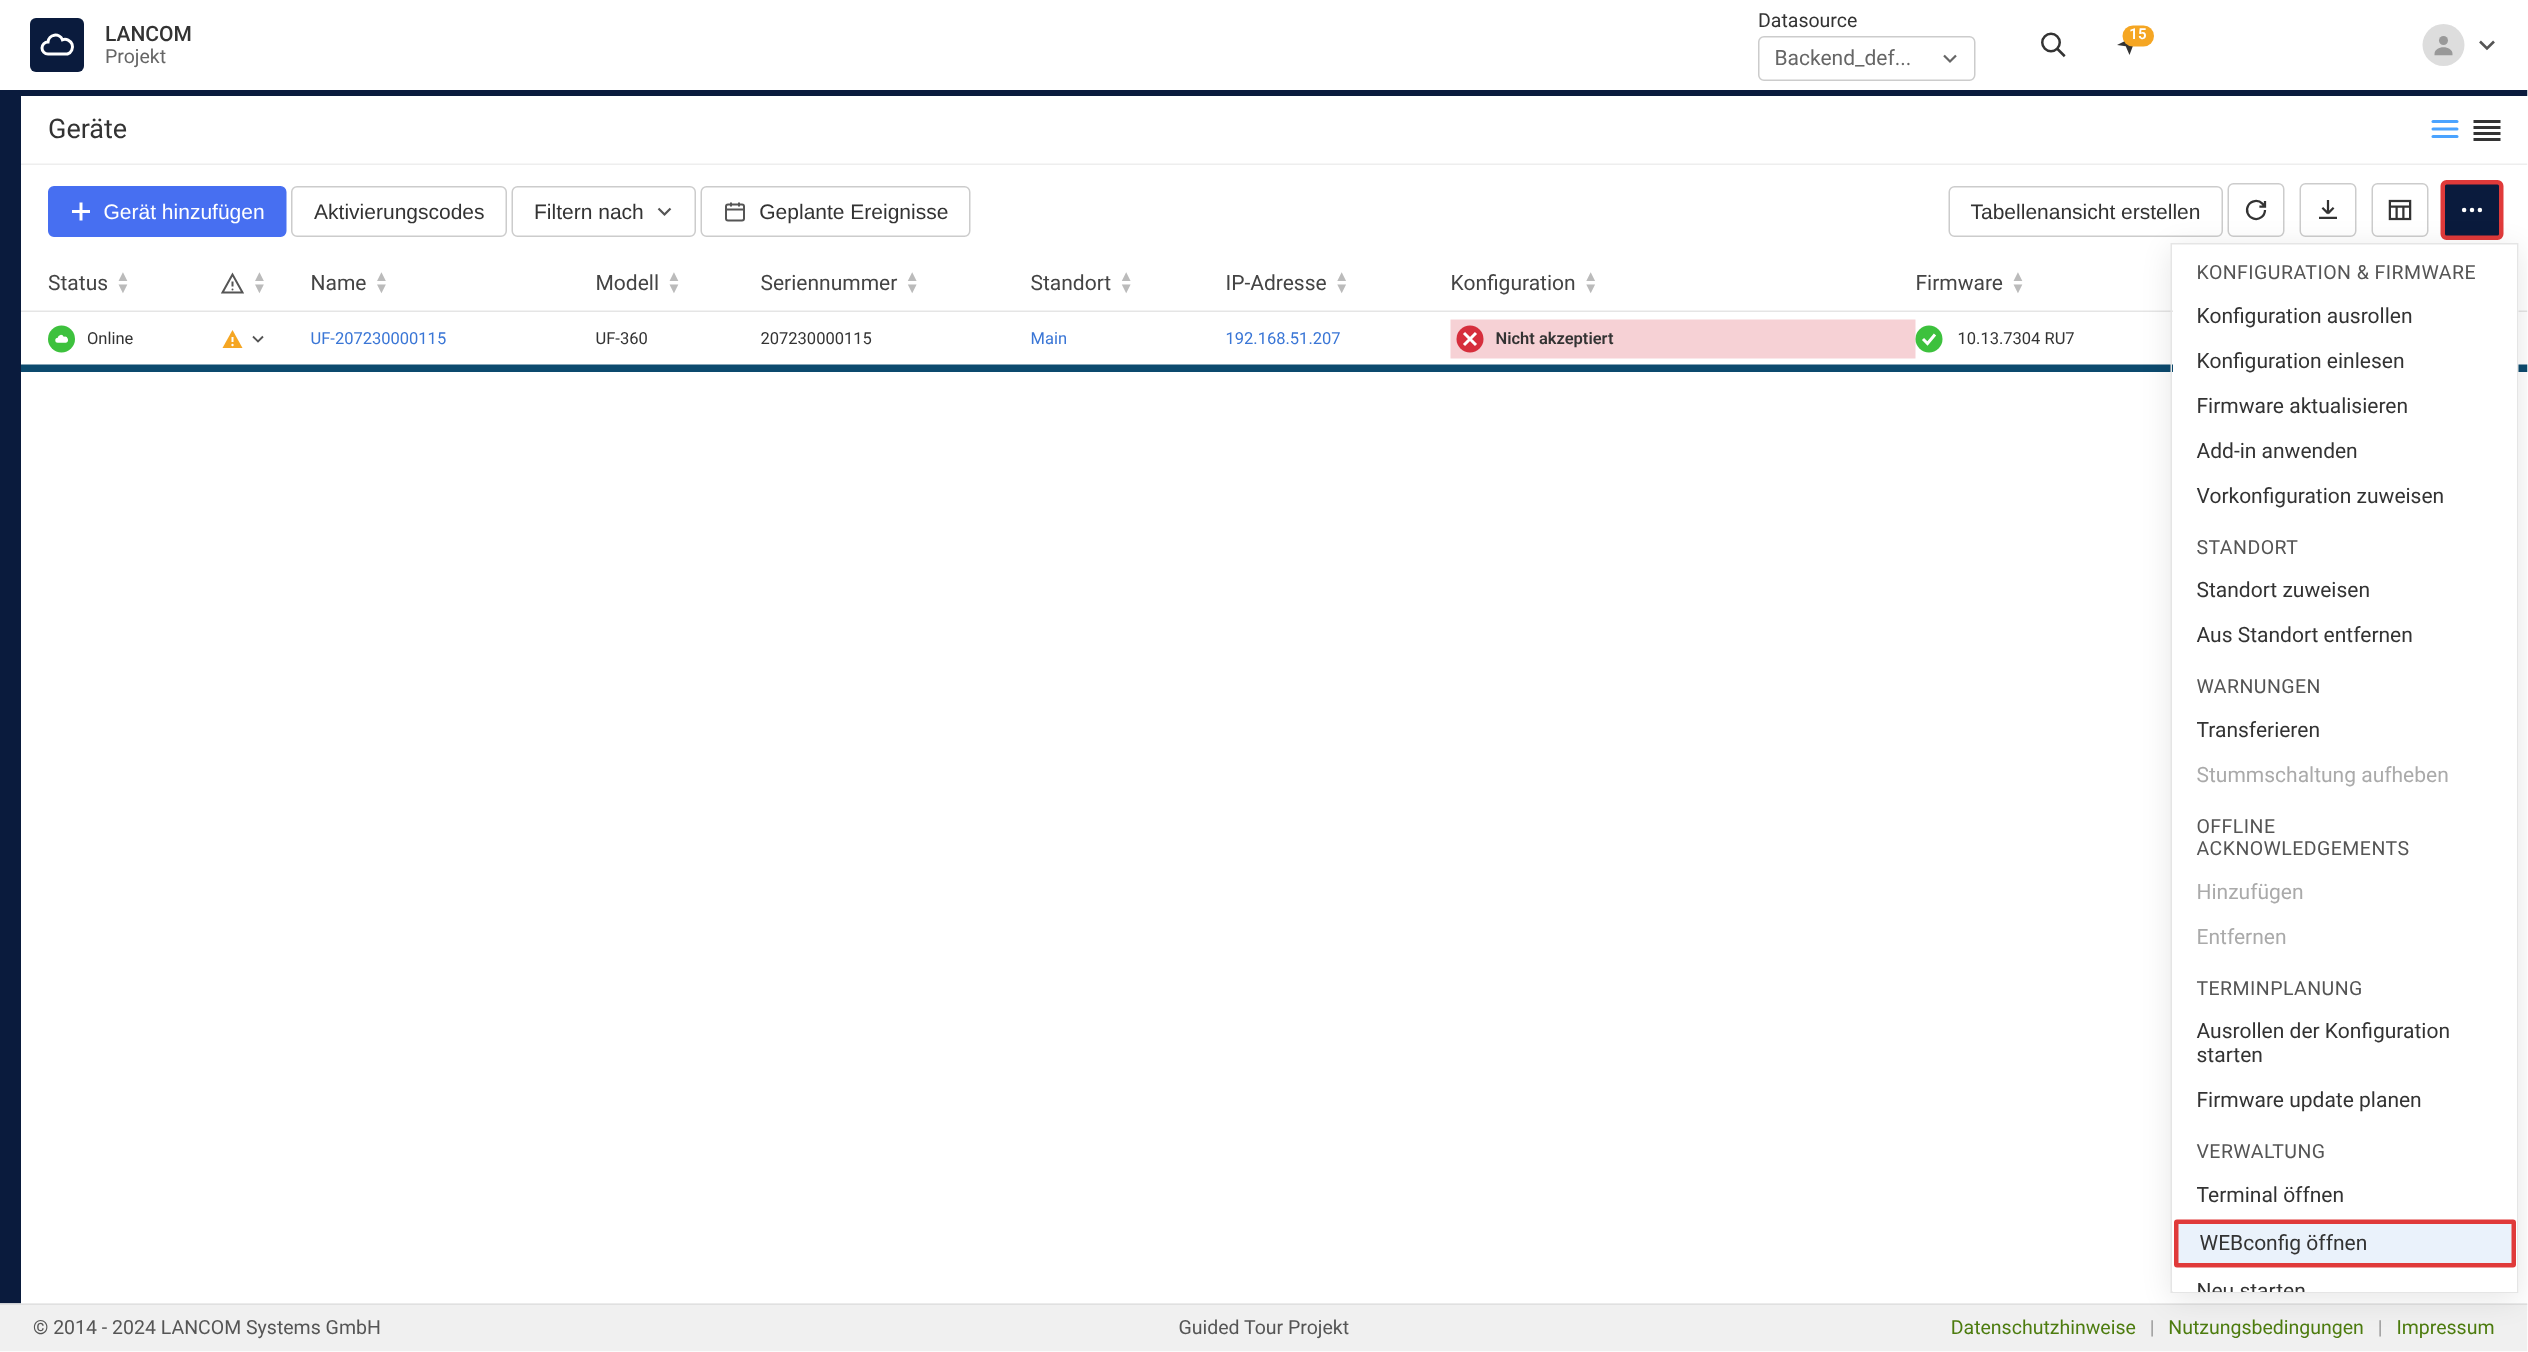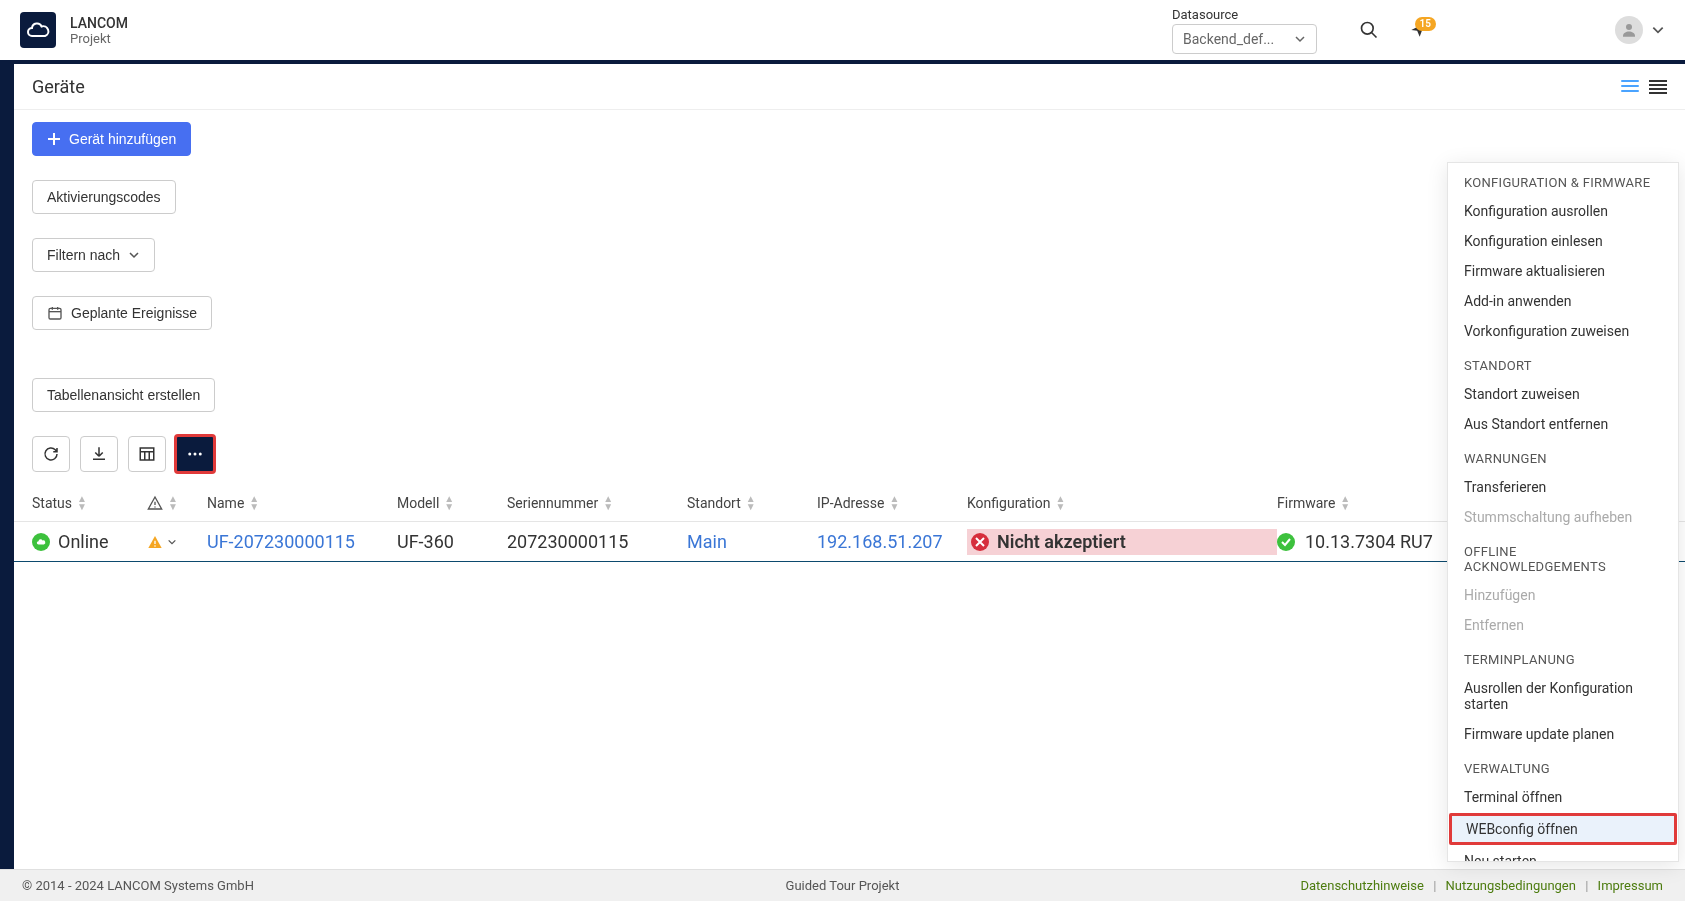--- a/index.html
+++ b/index.html
@@ -28,36 +28,36 @@
   
   
   .page-title-row { padding: 12px 18px; display: flex; align-items: center; justify-content: space-between; border-bottom: 1px solid #eee; }
   .page-title { font-size: 18px; font-weight: 400; color: #333; }
   .view-toggles { display: flex; gap: 10px; }
   .view-toggle { width: 18px; height: 14px; cursor: pointer; }
   .view-toggle.lines div { height: 2px; background: #4aa3ff; margin-bottom: 3px; border-radius: 1px; }
   .view-toggle.dense div { height: 2px; background: #333; margin-bottom: 2px; }
   
   
-  .toolbar { padding: 12px 18px; display: flex; align-items: flex-start; gap: 24px; flex-direction: column; }
+  .toolbar { padding: 12px 18px; display: flex; align-items: flex-end; gap: 3px; }
   .btn { border: 1px solid #ccc; background: #fff; padding: 8px 14px; border-radius: 4px; font-size: 14px; cursor: pointer; display: inline-flex; align-items: center; gap: 8px; color: #333; }
   .btn.primary { background: #476ff1; border-color: #476ff1; color: #fff; }
   .toolbar-spacer { flex: 1; }
   .icon-btn-group { display: flex; gap: 10px; align-items: center; }
   .icon-btn { border: 1px solid #ccc; background: #fff; width: 38px; height: 36px; border-radius: 4px; display: flex; align-items: center; justify-content: center; cursor: pointer; }
   .icon-btn.dark { background: #0a1b3d; border-color: #0a1b3d; }
   .icon-btn.dark svg { fill: #fff; }
   .highlight-red { outline: 3px solid #e03a3a; outline-offset: -1px; border-radius: 2px; }
   
   
   .table-head, .table-row { display: grid; grid-template-columns: 115px 60px 190px 110px 180px 130px 150px 310px 160px 1fr; align-items: center; padding: 0 18px; }
   .table-head { height: 38px; border-bottom: 1px solid #e5e5e5; font-size: 14px; color: #444; }
   .th { display: flex; align-items: center; gap: 5px; cursor: pointer; }
   .sort-ind { color: #bbb; font-size: 10px; line-height: 8px; }
-  .table-row { height: 40px; border-bottom: 1px solid #0c4a6e; font-size: 18px; }
+  .table-row { height: 40px; border-bottom: 5px solid #0c4a6e; font-size: 11px; }
   .status-cell { display: flex; align-items: center; gap: 8px; }
   .status-dot { width: 18px; height: 18px; border-radius: 50%; background: #3dc13d; display: flex; align-items: center; justify-content: center; }
   .status-dot svg { width: 10px; height: 10px; fill: #fff; }
   .warn-cell { display: flex; align-items: center; gap: 4px; }
   .warn-tri { width: 16px; height: 16px; }
   .link { color: #3a76d6; cursor: pointer; }
   .config-cell { display: flex; align-items: center; gap: 10px; }
   .config-cell .pill { background: #f6d1d5; padding: 2px 8px 2px 4px; display: flex; align-items: center; gap: 8px; flex: 1; height: 26px; }
   .x-badge { width: 18px; height: 18px; border-radius: 50%; background: #d62e3c; display: flex; align-items: center; justify-content: center; flex-shrink: 0; }
   .x-badge svg { width: 10px; height: 10px; fill: #fff; }

